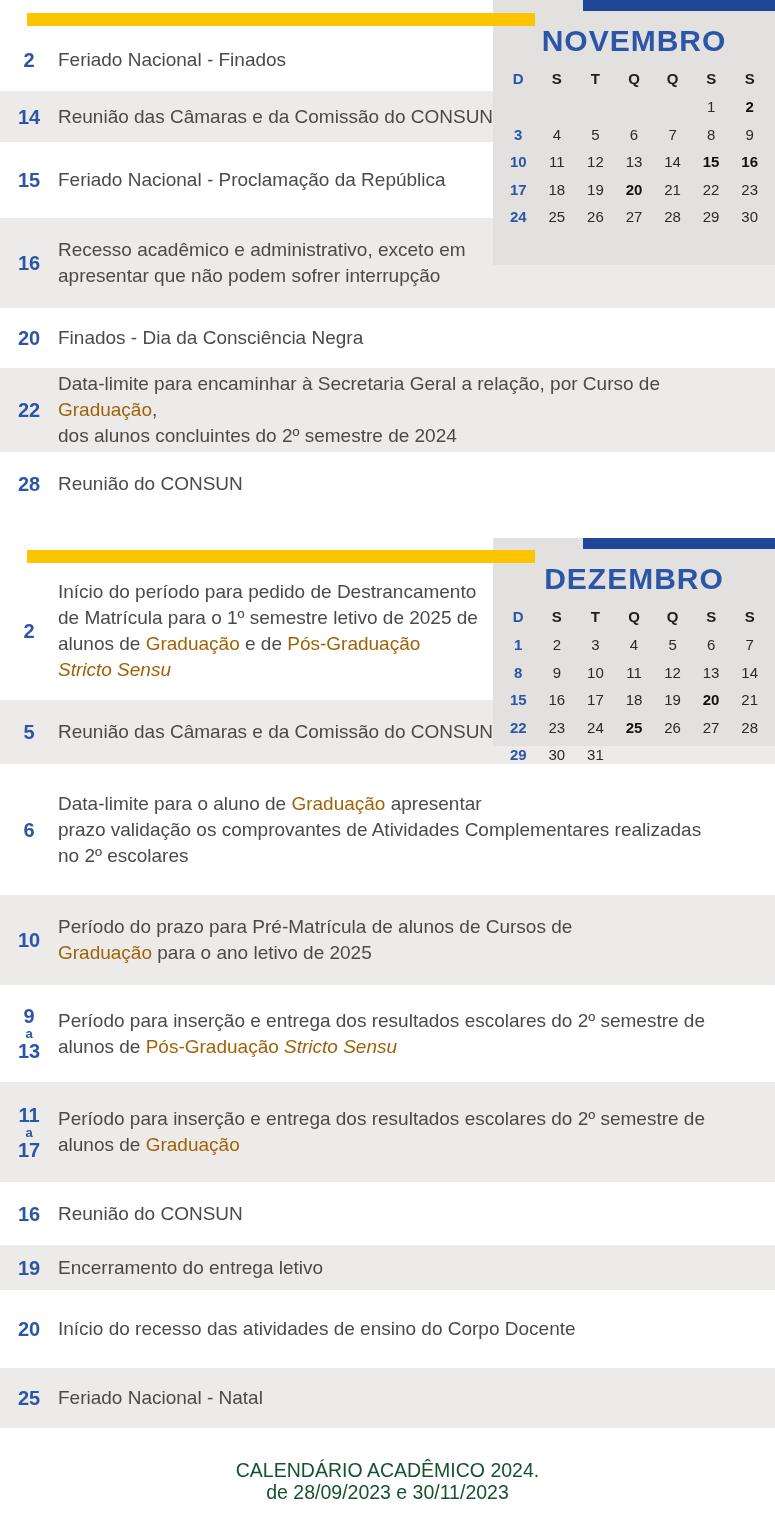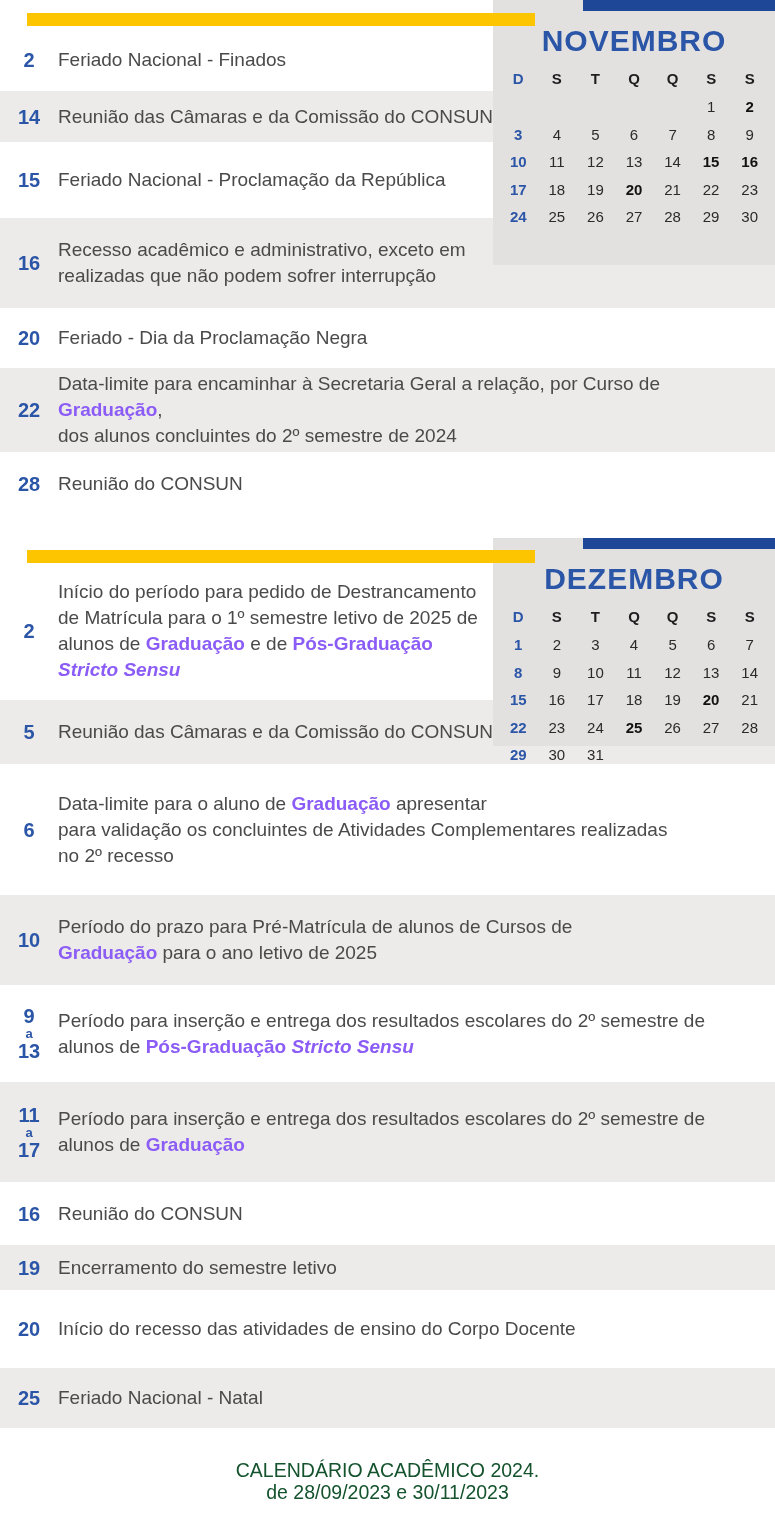--- a/index.html
+++ b/index.html
@@ -72,21 +72,21 @@
   .event-day{
     flex:none;width:58px;text-align:center;
     font-size:20px;font-weight:bold;color:#2b55a7;
     line-height:20px;
   }
   .event-day .small-a{font-size:13px;line-height:15px;}
   .event-text{
     flex:1;padding-right:26px;
     font-size:19px;line-height:26px;color:#4a4a4a;
   }
-  .event-text .b{font-weight:bold;color:#8b5cf6;}
+  .event-text .b{font-weight:normal;color:#a16207;}
   .event-text .i{font-style:italic;text-align:right;}
 
   
   .footer{
     margin-top:32px;
     text-align:center;
     font-size:19.5px;line-height:21.5px;color:#14532d;
   }
 </style>
 </head>
@@ -162,27 +162,27 @@
         <div class="event-row" style="min-height: 76px;">
           <div class="event-day">
             <div>15</div>
           </div>
           <div class="event-text"><span>Feriado Nacional - Proclamação da República</span></div>
         </div>
         <div class="event-row shade" style="min-height: 90px;">
           <div class="event-day">
             <div>16</div>
           </div>
-          <div class="event-text"><span>Recesso acadêmico e administrativo, exceto em</span><br><span>realizadas que não podem sofrer interrupção</span></div>
+          <div class="event-text"><span>Recesso acadêmico e administrativo, exceto em</span><br><span>apresentar que não podem sofrer interrupção</span></div>
         </div>
         <div class="event-row" style="min-height: 60px;">
           <div class="event-day">
             <div>20</div>
           </div>
-          <div class="event-text"><span>Feriado - Dia da Proclamação Negra</span></div>
+          <div class="event-text"><span>Finados - Dia da Consciência Negra</span></div>
         </div>
         <div class="event-row shade" style="min-height: 84px;">
           <div class="event-day">
             <div>22</div>
           </div>
           <div class="event-text"><span>Data-limite para encaminhar à Secretaria Geral a relação, por Curso de </span><span class="b">Graduação</span><span>,</span><br><span>dos alunos concluintes do 2º semestre de 2024</span></div>
         </div>
         <div class="event-row" style="min-height: 64px;">
           <div class="event-day">
             <div>28</div>
@@ -254,21 +254,21 @@
         <div class="event-row shade" style="min-height: 64px;">
           <div class="event-day">
             <div>5</div>
           </div>
           <div class="event-text"><span>Reunião das Câmaras e da Comissão do CONSUN</span></div>
         </div>
         <div class="event-row" style="min-height: 131px;">
           <div class="event-day">
             <div>6</div>
           </div>
-          <div class="event-text"><span>Data-limite para o aluno de </span><span class="b">Graduação</span><span> apresentar</span><br><span>para validação os concluintes de Atividades Complementares realizadas</span><br><span>no 2º recesso</span></div>
+          <div class="event-text"><span>Data-limite para o aluno de </span><span class="b">Graduação</span><span> apresentar</span><br><span>prazo validação os comprovantes de Atividades Complementares realizadas</span><br><span>no 2º escolares</span></div>
         </div>
         <div class="event-row shade" style="min-height: 90px;">
           <div class="event-day">
             <div>10</div>
           </div>
           <div class="event-text"><span>Período do prazo para Pré-Matrícula de alunos de Cursos de</span><br><span class="b">Graduação</span><span> para o ano letivo de 2025</span></div>
         </div>
         <div class="event-row" style="min-height: 97px;">
           <div class="event-day">
             <div>9</div>
@@ -288,21 +288,21 @@
         <div class="event-row" style="min-height: 63px;">
           <div class="event-day">
             <div>16</div>
           </div>
           <div class="event-text"><span>Reunião do CONSUN</span></div>
         </div>
         <div class="event-row shade" style="min-height: 45px;">
           <div class="event-day">
             <div>19</div>
           </div>
-          <div class="event-text"><span>Encerramento do semestre letivo</span></div>
+          <div class="event-text"><span>Encerramento do entrega letivo</span></div>
         </div>
         <div class="event-row" style="min-height: 78px;">
           <div class="event-day">
             <div>20</div>
           </div>
           <div class="event-text"><span>Início do recesso das atividades de ensino do Corpo Docente</span></div>
         </div>
         <div class="event-row shade" style="min-height: 60px;">
           <div class="event-day">
             <div>25</div>

